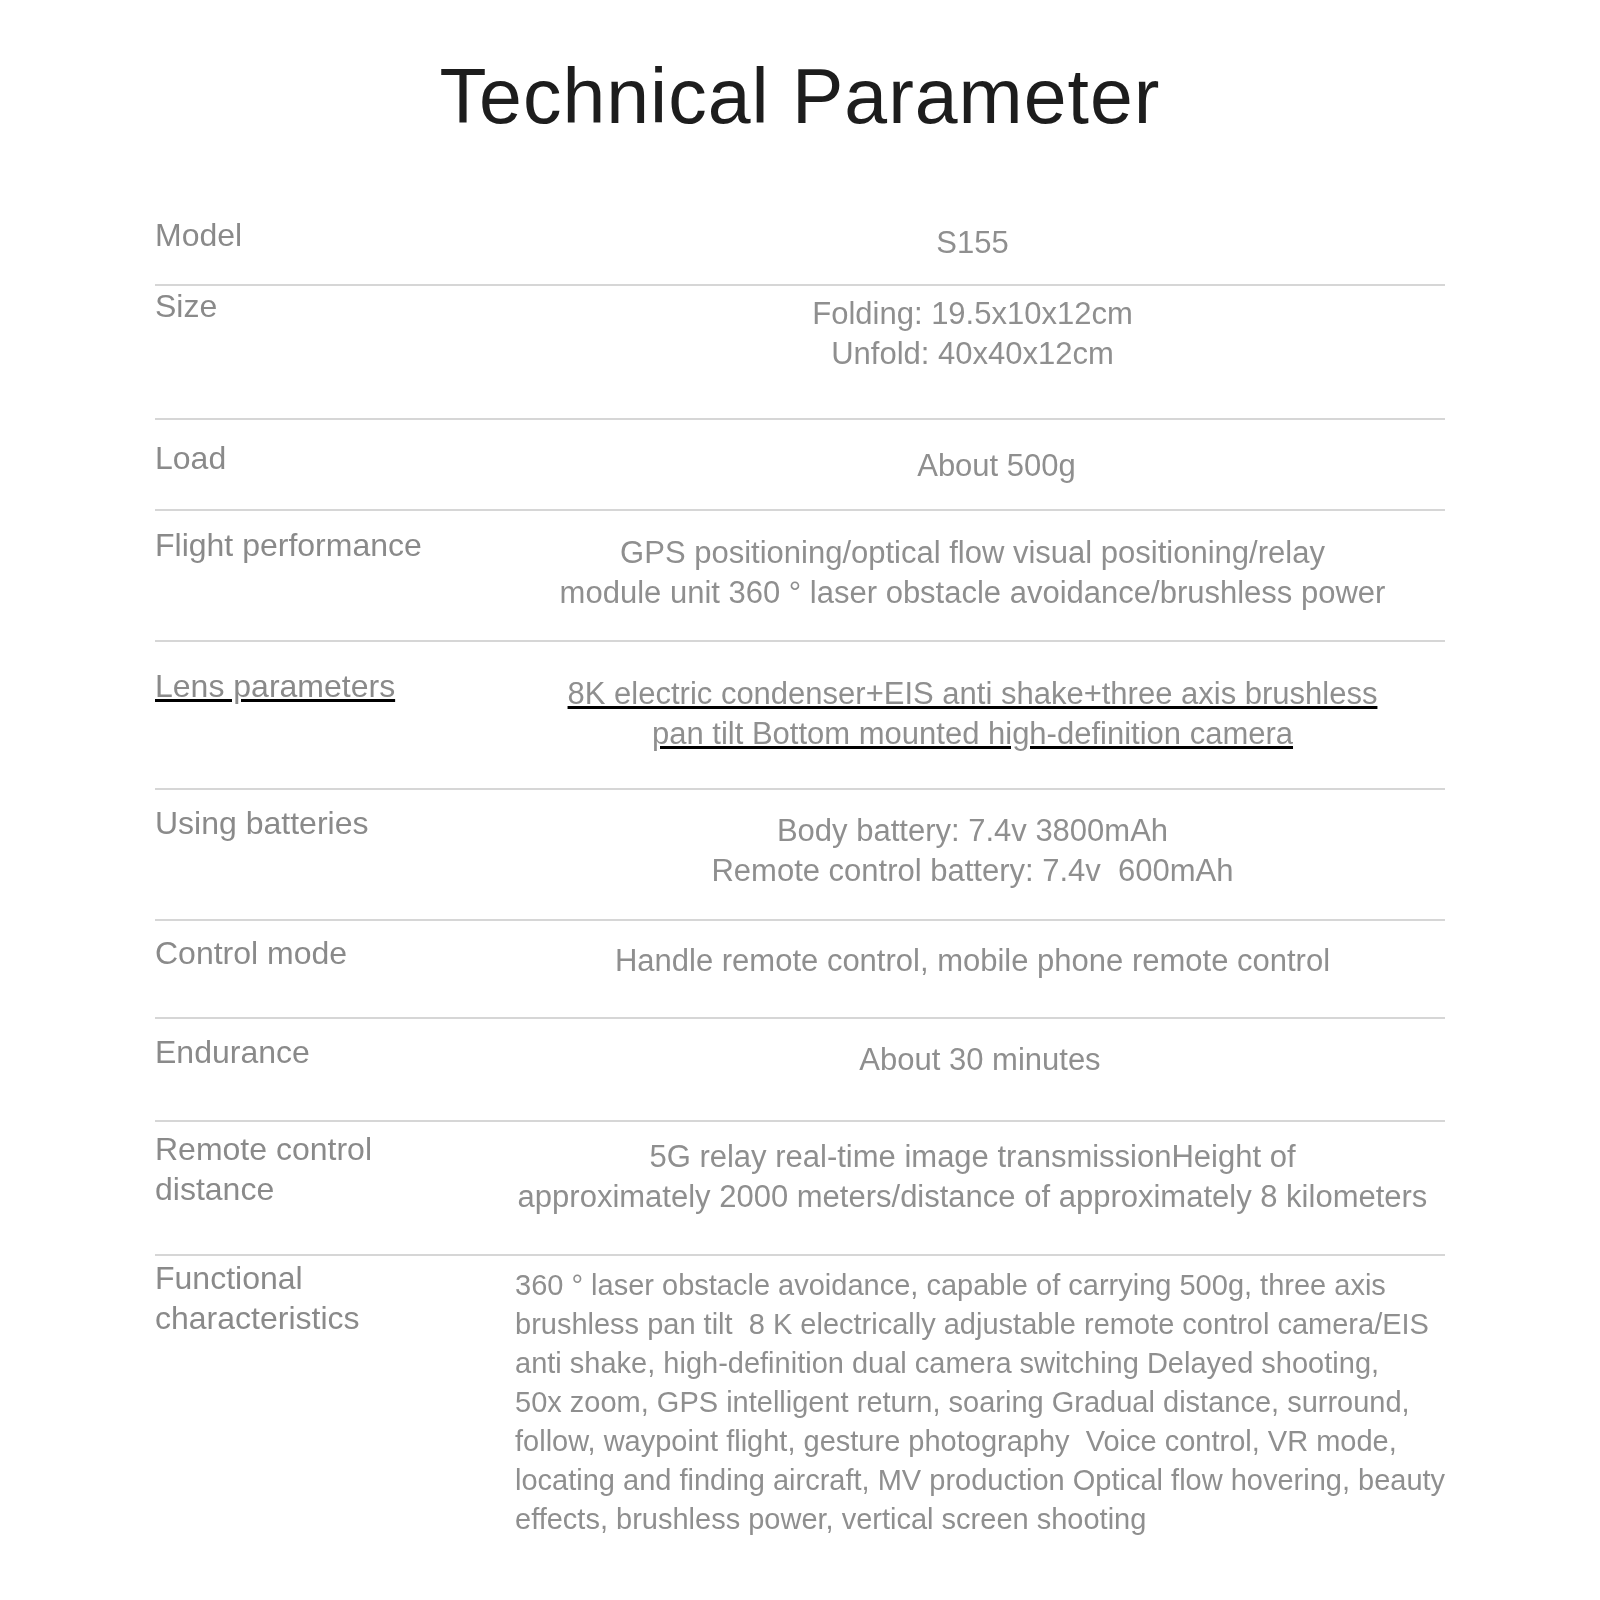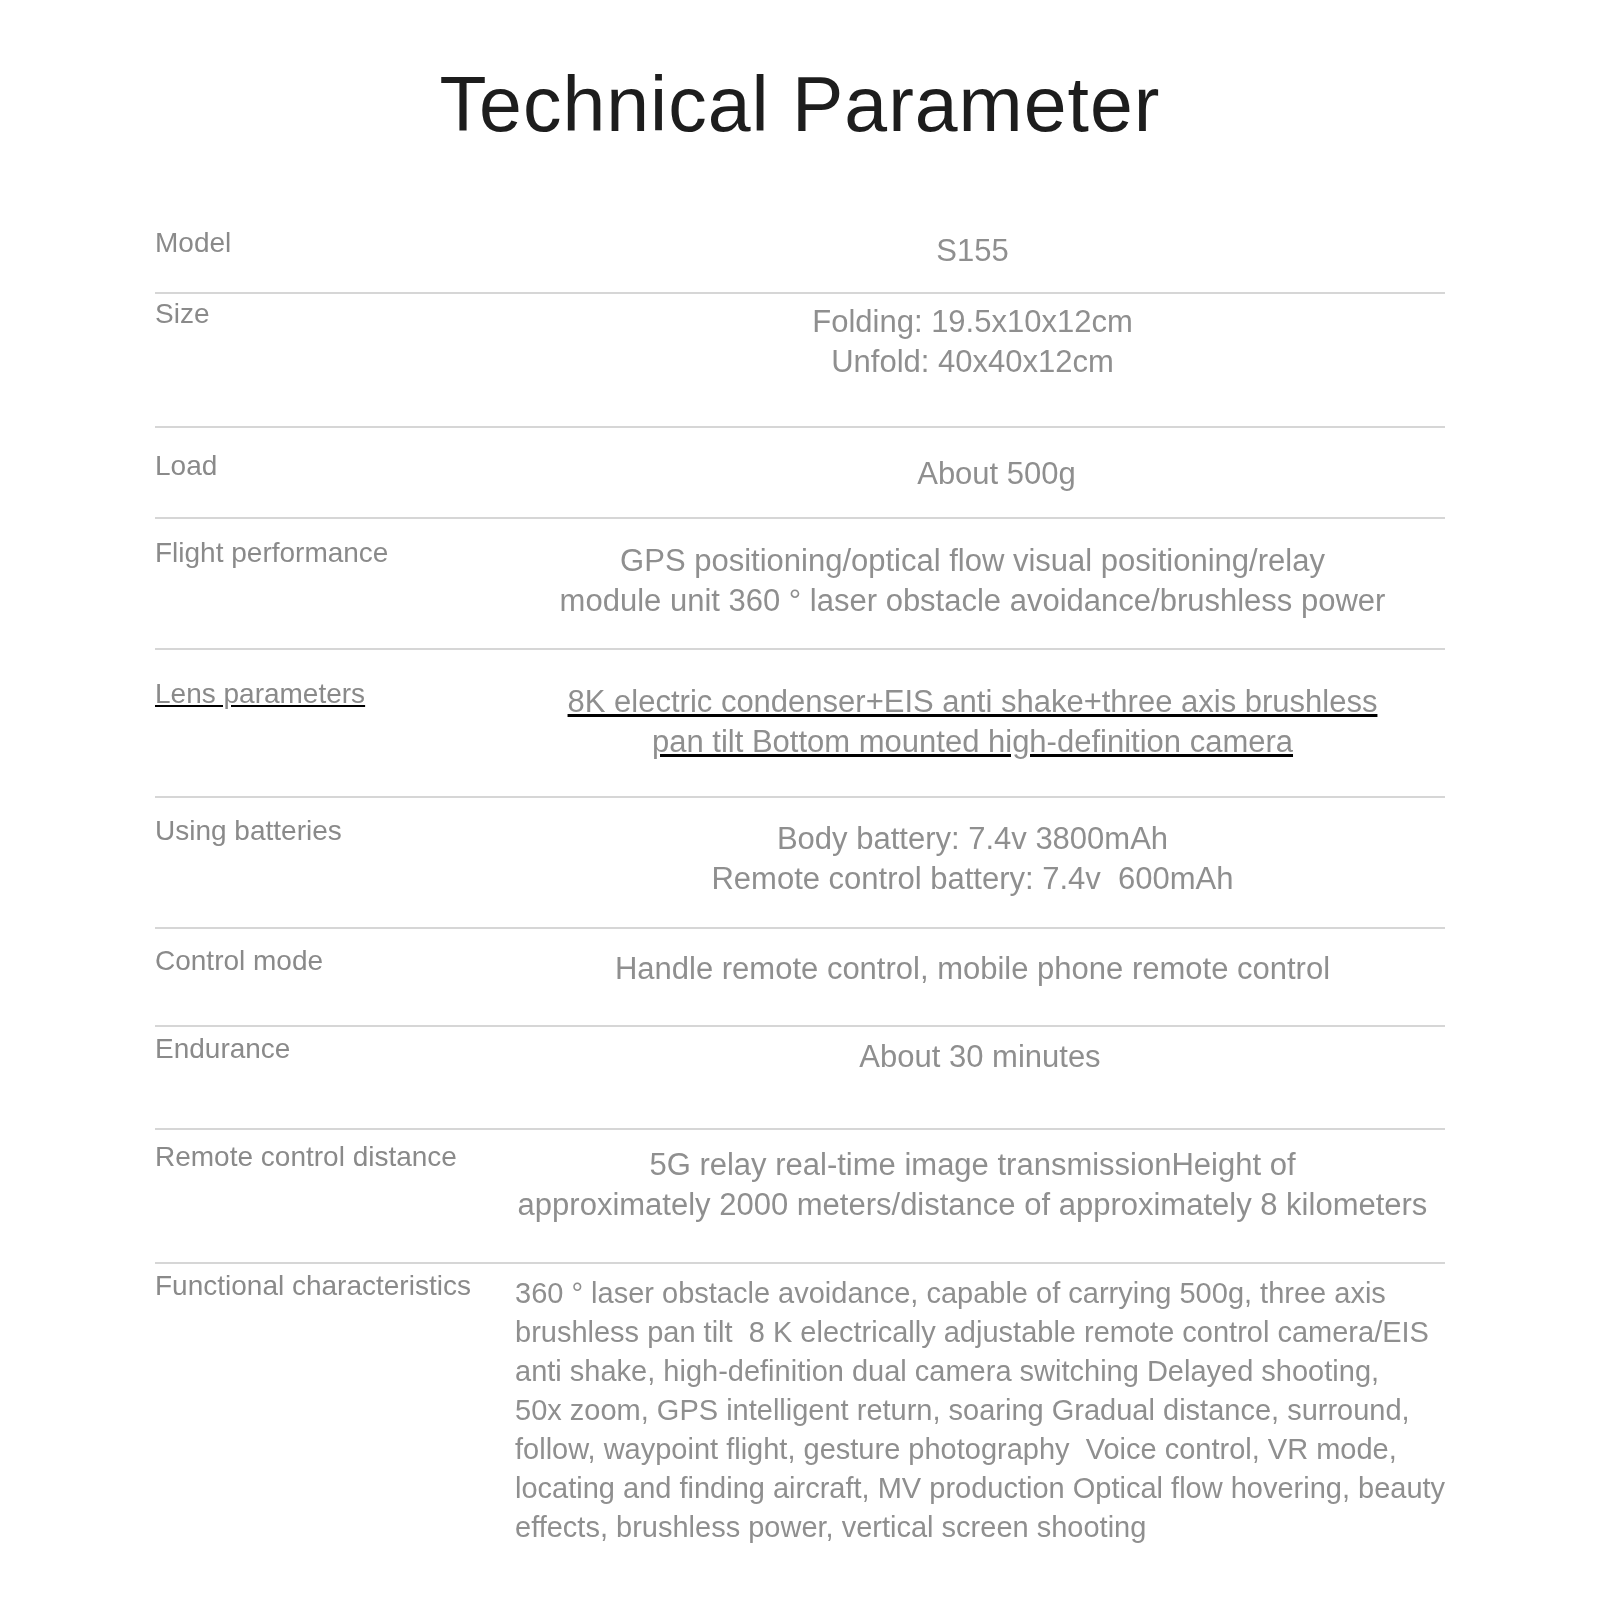--- a/index.html
+++ b/index.html
@@ -12,21 +12,21 @@
     height: 1600px;
     font-family: "Liberation Sans", sans-serif;
     overflow: hidden;
   }
   .page {
     width: 1600px;
     height: 1600px;
     background: #ffffff;
   }
   .page-title {
-    margin: 16px;
+    margin: 8px;
     padding-top: 44px;
     text-align: center;
     font-size: 77px;
     line-height: 88px;
     font-weight: 400;
     letter-spacing: 1px;
     color: #1d1d1d;
     white-space: pre;
   }
   .spec-table {
@@ -36,21 +36,21 @@
   .row {
     display: flex;
     align-items: flex-start;
     box-sizing: border-box;
     border-bottom: 2px solid #d6d6d6;
   }
   .row.last { border-bottom: none; }
   .cell-label {
     width: 345px;
     flex: 0 0 345px;
-    font-size: 28px;
+    font-size: 32px;
     line-height: 40px;
     color: #8a8a8a;
     white-space: normal;
   }
   .cell-value {
     flex: 1 1 auto;
     text-align: center;
     font-size: 31px;
     line-height: 40px;
     color: #8f8f8f;
@@ -65,21 +65,21 @@
   }
   .cell-value.left .vline { white-space: pre; }
   
   .r1  { min-height: 88px;  padding-top: 17px; }
   .r2  { min-height: 134px; }
   .r3  { min-height: 91px;  padding-top: 18px; gap: 48px; }
   .r4  { min-height: 131px; padding-top: 14px; }
   .r5  { min-height: 148px; padding-top: 24px; text-decoration: underline; }
   .r6  { min-height: 131px; padding-top: 13px; }
   .r7  { min-height: 98px;  padding-top: 12px; }
-  .r8  { min-height: 103px; padding-top: 2px; gap: 15px; }
+  .r8  { min-height: 103px; padding-top: 13px; gap: 15px; }
   .r9  { min-height: 134px; padding-top: 7px; }
   .r10 { min-height: 290px; padding-top: 2px; }
 </style>
 </head>
 <body>
 
 <div class="page">
 
   <h1 class="page-title">Technical Parameter</h1>
 

